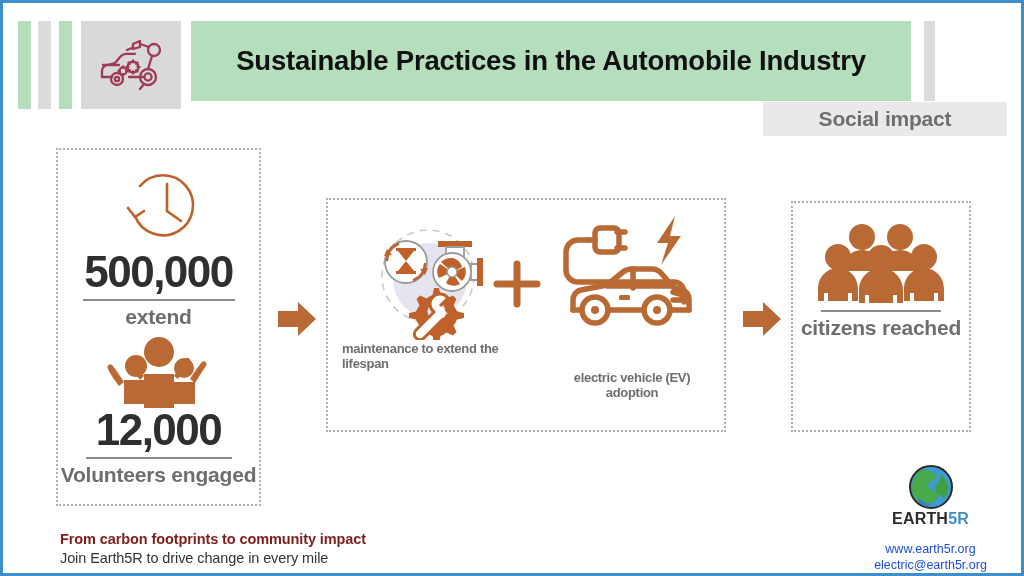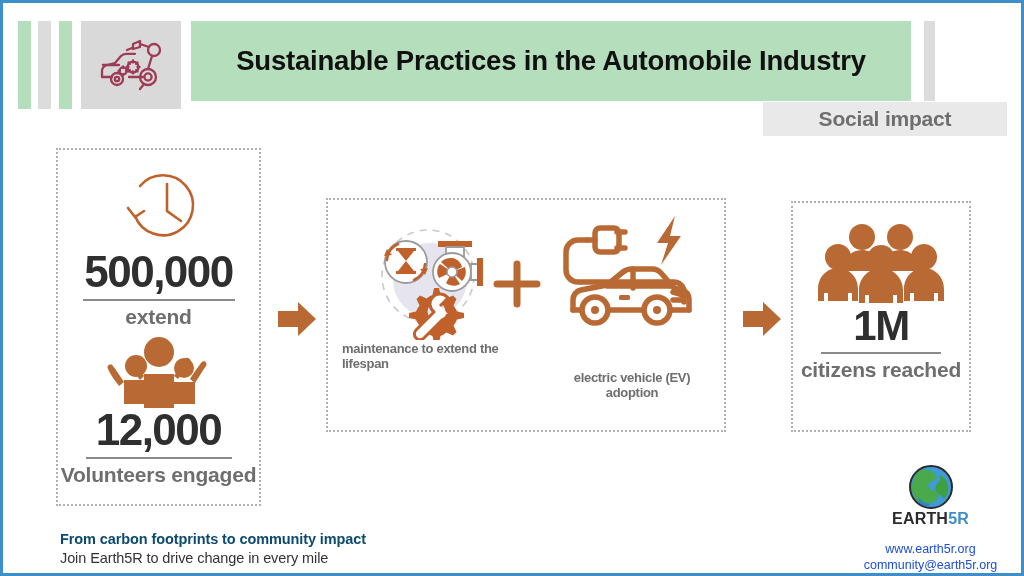--- a/index.html
+++ b/index.html
@@ -92,21 +92,21 @@
     width: 56px; height: 56px;
   }
 
   
   .arrow { position: absolute; width: 42px; height: 40px; }
   #arrow1 { left: 273px; top: 296px; }
   #arrow2 { left: 738px; top: 296px; }
 
   
   #footer-text { position: absolute; left: 57px; top: 528px; }
-  #foot-1 { font-size: 14.5px; font-weight: bold; color: #0c4a6e; letter-spacing: -0.1px; }
+  #foot-1 { font-size: 14.5px; font-weight: bold; color: #7f1d1d; letter-spacing: -0.1px; }
   #foot-2 { font-size: 14.5px; color: #333333; margin-top: 3px; letter-spacing: -0.1px; }
 
   #logo-area { position: absolute; left: 845px; top: 462px; width: 165px; text-align: center; }
   #logo-globe { display: flex; justify-content: center; }
   #logo-word { font-size: 16px; font-weight: bold; letter-spacing: 0.2px; margin-top: 1px; }
   #logo-word .dark { color: #2b2b2b; }
   #logo-word .blue { color: #3d8ec9; }
   #logo-url { font-size: 12.5px; color: #1d4ed8; margin-top: 14px; line-height: 1.25; }
 </style>
 </head>
@@ -297,21 +297,20 @@
             <path d="M65 48 c0 -12 9 -21 20 -21 c11 0 20 9 20 21 z"></path>
             <circle cx="23" cy="34" r="13"></circle>
             <path d="M3 78 v-12 c0 -12 9 -21 20 -21 c11 0 20 9 20 21 v12 h-6 v-8 h-4 v8 h-20 v-8 h-4 v8 z"></path>
             <circle cx="109" cy="34" r="13"></circle>
             <path d="M89 78 v-12 c0 -12 9 -21 20 -21 c11 0 20 9 20 21 v12 h-6 v-8 h-4 v8 h-20 v-8 h-4 v8 z"></path>
             <circle cx="66" cy="36" r="14"></circle>
             <path d="M44 80 v-13 c0 -12 10 -22 22 -22 c12 0 22 10 22 22 v13 h-6 v-8 h-4 v8 h-24 v-8 h-4 v8 z"></path>
           </g>
         </svg>
       </div>
-      <div class="stat-num">1M</div>
       <div class="stat-rule"></div>
       <div class="stat-label">citizens reached</div>
     </div>
   </div>
 
   <div id="footer-text">
     <div id="foot-1">From carbon footprints to community impact</div>
     <div id="foot-2">Join Earth5R to drive change in every mile</div>
   </div>
 
@@ -321,17 +320,17 @@
         <circle cx="22" cy="22" r="21" fill="#3f9ad6"></circle>
         <path d="M12 5 c6 -1 11 1 14 4 c3 3 1 6 -2 7 c-4 1 -6 4 -4 7 c2 3 7 2 9 5 c2 3 -1 7 -5 9 c-4 2 -9 3 -13 1 c-4 -2 -7 -7 -8 -12 c-1 -7 3 -18 9 -21 z" fill="#4aa94a"></path>
         <path d="M31 10 c4 2 7 6 8 11 c1 5 -1 10 -4 13 c-2 -4 -6 -5 -8 -8 c-2 -3 0 -6 2 -8 c2 -2 3 -5 2 -8 z" fill="#3fa03f"></path>
         <path d="M9 32 c3 4 8 7 13 7 c-2 2 -6 3 -9 2 c-2 -1 -4 -5 -4 -9 z" fill="#2f86c4"></path>
         <circle cx="22" cy="22" r="21" fill="none" stroke="#2b2b2b" stroke-width="2"></circle>
       </svg>
     </div>
     <div id="logo-word"><span class="dark">EARTH</span><span class="blue">5R</span></div>
     <div id="logo-url">
       <div>www.earth5r.org</div>
-      <div>community@earth5r.org</div>
+      <div>electric@earth5r.org</div>
     </div>
   </div>
 
 </div>
 
 </body></html>

